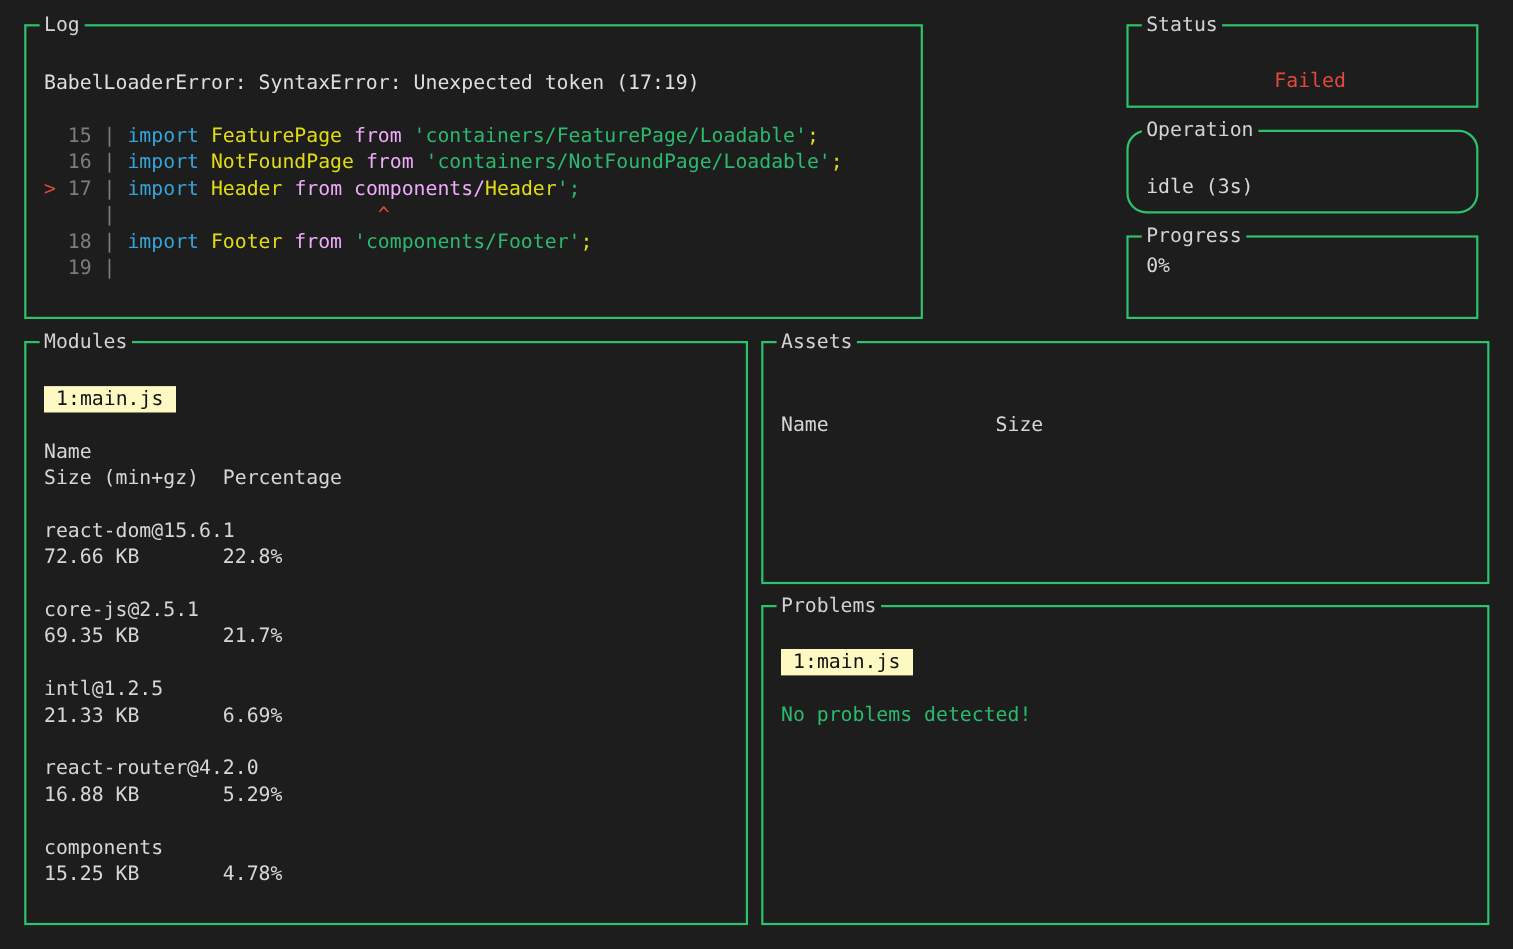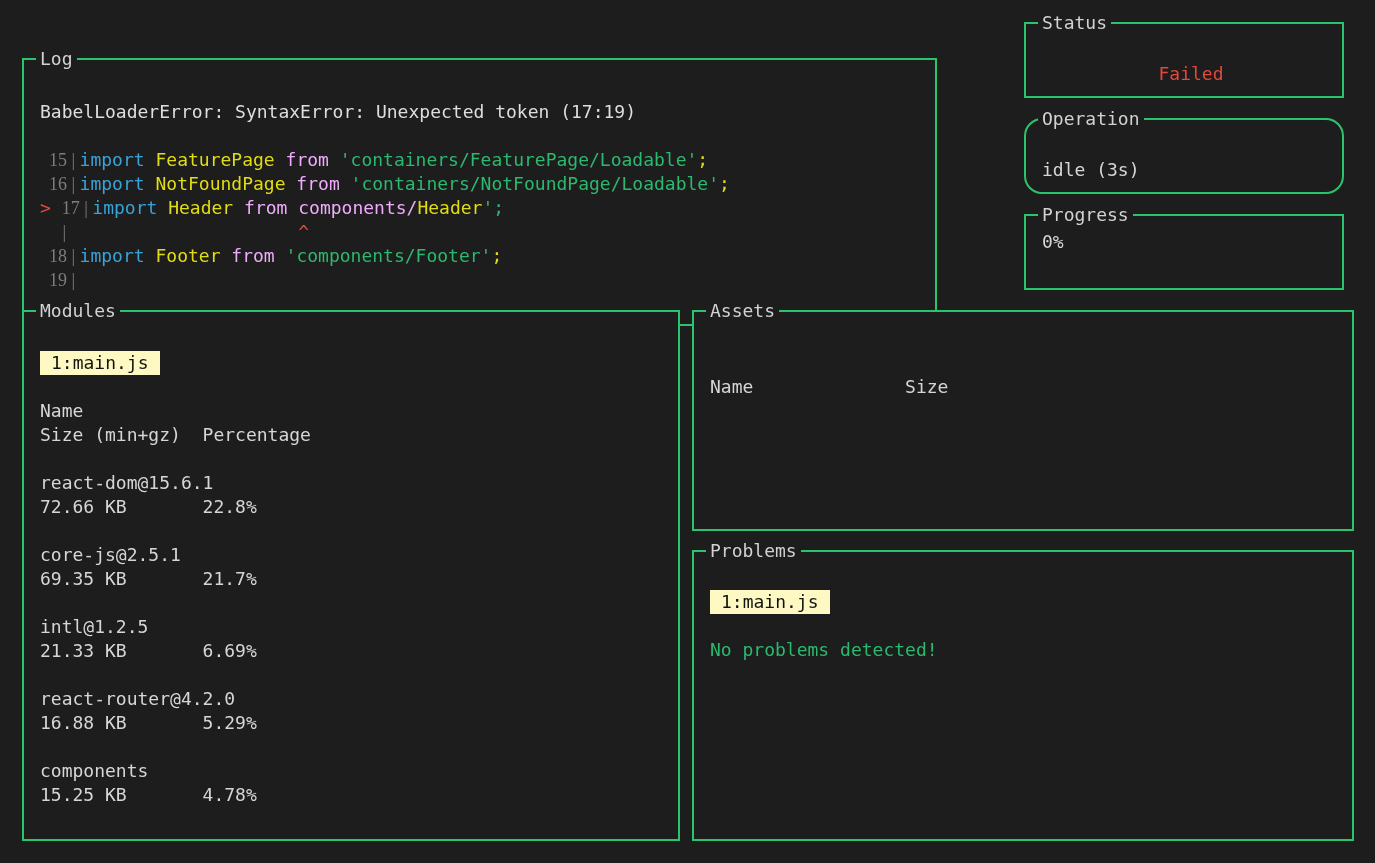--- a/index.html
+++ b/index.html
@@ -23,21 +23,21 @@
     top:-13px;left:12px;
     background:#1d1d1d;
     padding:0 4px;
     line-height:24px;
     color:#d2d2d2;
     white-space:pre;
   }
   .content{position:absolute;left:16px;top:0;right:2px;}
   .line{height:24px;line-height:24px;white-space:pre;}
   .c-plain{color:#f0abfc;}
-  .c-gray{color:#7d7d7d;font-family:Liberation Serif, serif;}
+  .c-gray{color:#7d7d7d;}
   .c-blue{color:#36a3d9;}
   .c-yellow{color:#e1dd12;}
   .c-green{color:#2bb96e;}
   .c-red{color:#e2493d;}
   .c-white{color:#dedede;}
   .badge{
     display:inline-block;
     background:#fef9c3;
     color:#111311;
     padding:0 11px;
@@ -50,21 +50,21 @@
   #status-content,#operation-content,#progress-content{top:14px;}
   #modules-content{top:15px;}
   #assets-content{top:15px;}
   #problems-content{top:14px;}
 </style>
 </head>
 <body>
 
 <div>
 
-  <section class="panel" style="left:22px;top:22px;width:915px;height:268px;margin-top:36px;">
+  <section class="panel" style="left:22px;top:22px;width:817px;height:268px;">
     <span class="panel-title">Log</span>
     <div class="content" id="log-content">
       <div class="line"></div>
       <div class="line c-white">BabelLoaderError: SyntaxError: Unexpected token (17:19)</div>
       <div class="line"></div>
       <div id="log-code">
           <div class="line"><span class="c-gray">  15 | </span><span class="c-blue">import</span><span class="c-plain"> </span><span class="c-yellow">FeaturePage</span><span class="c-plain"> from </span><span class="c-green">'containers/FeaturePage/Loadable'</span><span class="c-yellow">;</span></div>
           <div class="line"><span class="c-gray">  16 | </span><span class="c-blue">import</span><span class="c-plain"> </span><span class="c-yellow">NotFoundPage</span><span class="c-plain"> from </span><span class="c-green">'containers/NotFoundPage/Loadable'</span><span class="c-yellow">;</span></div>
           <div class="line"><span class="c-red">&gt; </span><span class="c-gray">17 | </span><span class="c-blue">import</span><span class="c-plain"> </span><span class="c-yellow">Header</span><span class="c-plain"> from components/</span><span class="c-yellow">Header</span><span class="c-green">';</span></div>
           <div class="line"><span class="c-gray">     | </span><span class="c-red">                     ^</span></div>

